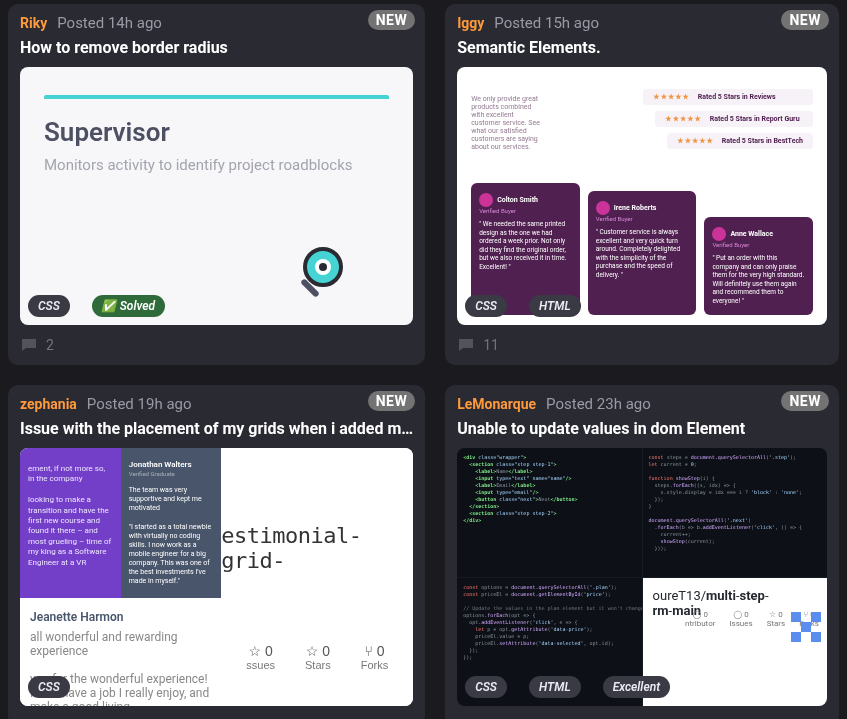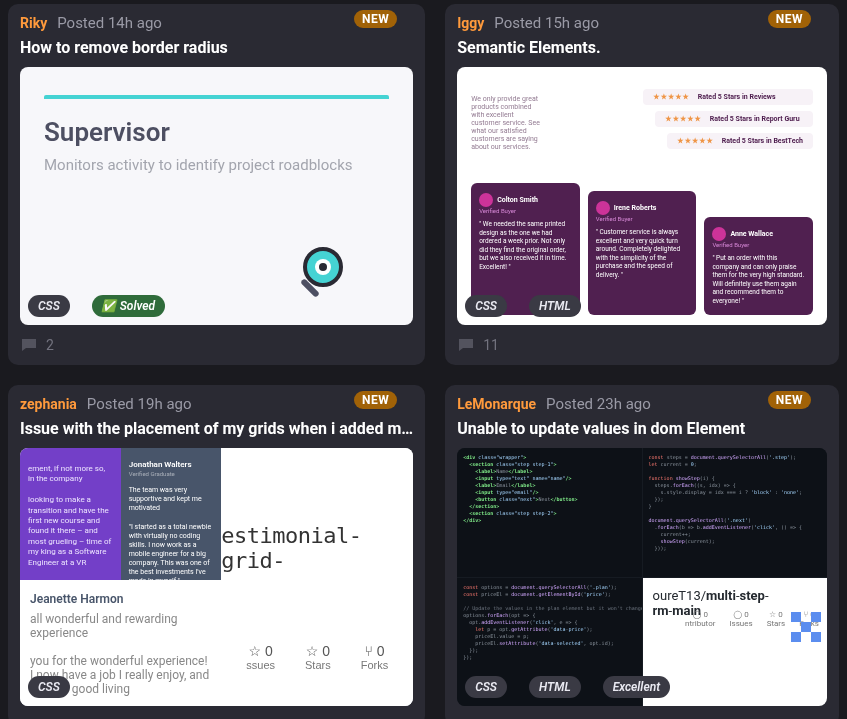--- a/index.html
+++ b/index.html
@@ -33,24 +33,24 @@
     font-weight: 700;
     font-size: 14px;
   }
   .posted {
     color: #9a9aa6;
     font-size: 15px;
   }
   .new-badge {
     position: absolute;
     top: 6px;
-    right: 28px;
-    background: #a16207;
+    right: 10px;
+    background: #737373;
     color: #fff;
-    font-size: 12px;
+    font-size: 14px;
     font-weight: 700;
     padding: 2px 8px;
     border-radius: 10px;
     letter-spacing: 0.5px;
   }
   .title {
     font-size: 16px;
     font-weight: 700;
     color: #fff;
     margin-bottom: 10px;
@@ -120,21 +120,21 @@
   .pv2 .sub { color:#937b92; font-size:7px; width:45%; margin-top:6px;}
   .pv2 .cards3 { display:flex; gap:8px; margin-top:auto;}
   .pv2 .tcard { background:#502050; border-radius:6px; padding:10px 8px; color:#fff; flex:1; font-size:6.5px; line-height:1.3;}
   .pv2 .tcard .name{font-weight:700; font-size:7px;}
   .pv2 .tcard .vb{color:#d687d6; font-size:6px; margin-bottom:6px;}
   .pv2 .avatar{width:14px;height:14px;border-radius:50%;background:#c39; display:inline-block; vertical-align:middle; margin-right:4px;}
 
   
   .pv3 { background:#ecf2f8; display:flex; }
   .pv3 .left { flex:1.05; display:flex; flex-direction:column; }
-  .pv3 .row1 { display:flex; height:132px; }
+  .pv3 .row1 { display:flex; height:150px; }
   .pv3 .purple { background:#733fc8; flex:1; color:#ede4ff; font-size:8px; padding:16px 8px 8px 8px; line-height:1.3;}
   .pv3 .dark { background:#48556a; flex:1; color:#fff; font-size:7px; padding:12px 8px; line-height:1.3;}
   .pv3 .dark .nm{font-size:8px; font-weight:600;}
   .pv3 .white { background:#fff; color:#48556a; padding:12px 10px; font-size:12px; flex:1;}
   .pv3 .right { flex:1; background:#fff; display:flex; flex-direction:column; align-items:center; justify-content:center; font-family: monospace;}
   .pv3 .right .big { font-size:22px; color:#333; letter-spacing:-0.5px;margin-top:40px;}
   .pv3 .right .stats { display:flex; gap:30px; margin-top:70px; color:#777; font-size:11px; font-family:-apple-system,sans-serif;}
   .pv3 .right .stats .s { text-align:center;}
   .pv3 .right .stats .n { font-size:14px; color:#555;}
 

